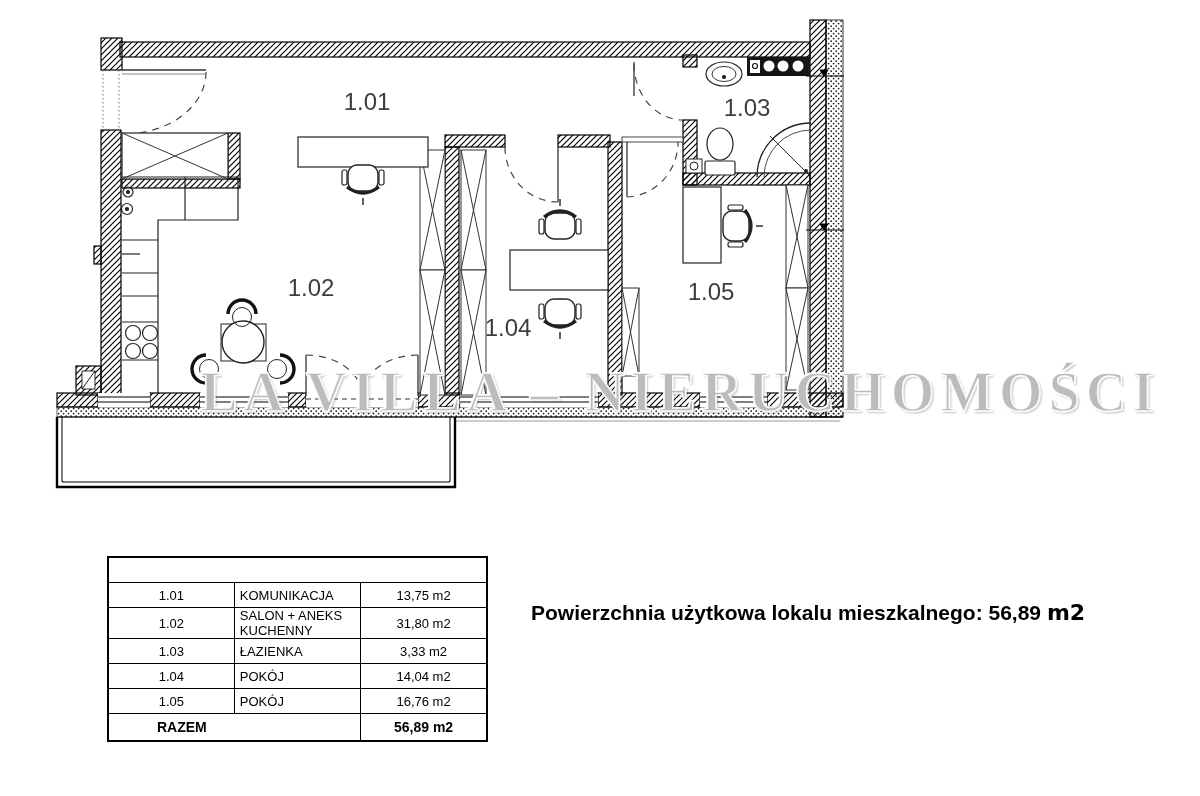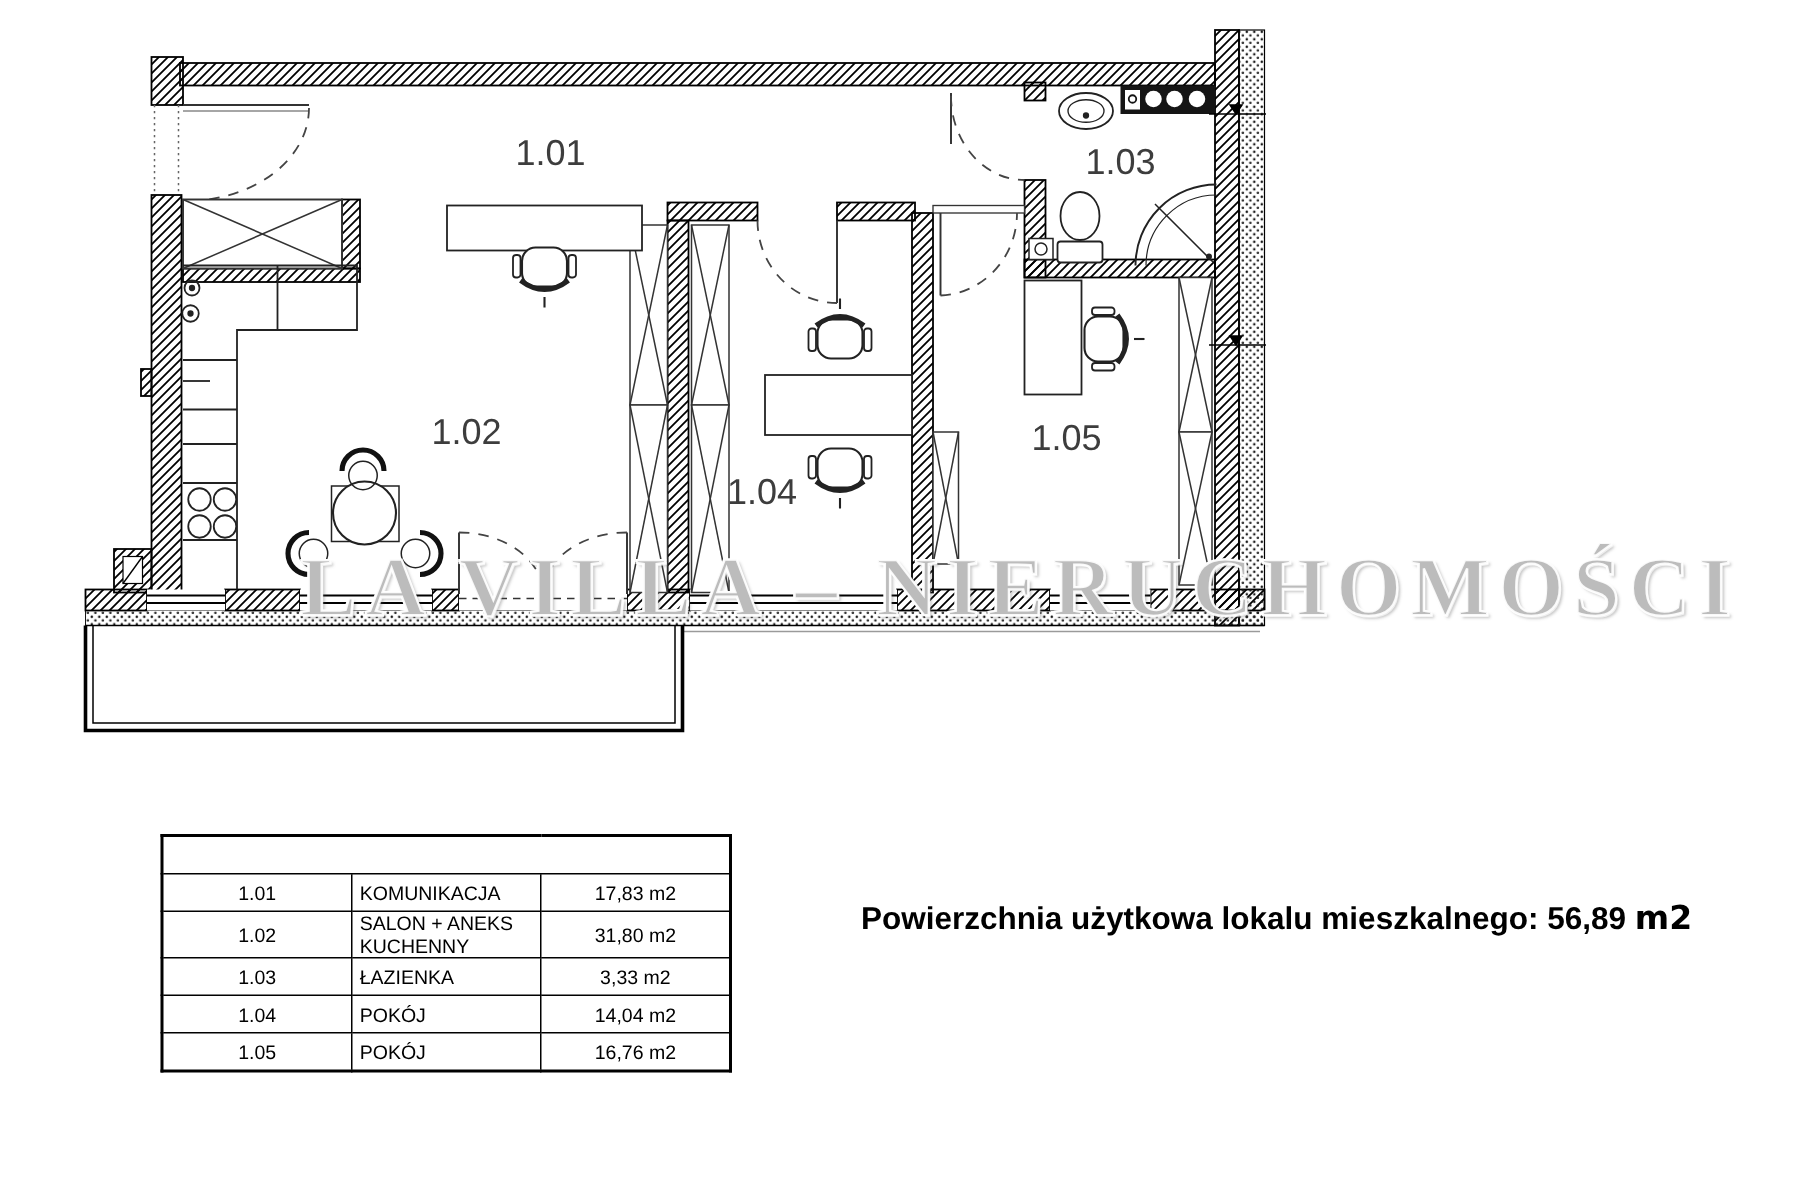--- a/index.html
+++ b/index.html
@@ -21,21 +21,21 @@
   #area-table td{border:1px solid #000;font-size:13px;padding:0 4px;vertical-align:middle;}
   #area-table .empty-row td{height:24px;border-bottom:1px solid #000;}
   #area-table .hdr-room{font-weight:bold;font-size:14px;padding-left:42px;height:30px;border-bottom:3px solid #000;}
   #area-table .hdr-area{font-weight:bold;font-size:12.5px;line-height:1.12;border-bottom:1px solid #000;padding-left:8px;}
   #area-table .c-no{width:41px;text-align:center;}
   #area-table .c-name{width:223px;padding-left:5px;}
   #area-table .c-area{width:112px;text-align:center;}
   #area-table tr.data td{height:24px;}
   #area-table .total-label{font-weight:bold;font-size:14px;padding-left:48px;height:26px;}
   #area-table .total-area{font-weight:bold;font-size:14px;text-align:center;}
-  #summary{position:absolute;left:574px;top:600px;z-index:2;
+  #summary{position:absolute;left:531px;top:600px;z-index:2;
     font-size:21px;font-weight:bold;white-space:nowrap;}
   #summary .unit{font-family:"DejaVu Sans",sans-serif;font-size:22px;}
 </style>
 </head>
 <body>
 
 <svg id="plan-svg" width="1200" height="530" viewBox="0 0 1200 530">
   <defs>
     <pattern id="hatch" width="6" height="6" patternUnits="userSpaceOnUse">
       <path d="M0,6 l6,-6 M-1.5,1.5 l3,-3 M4.5,7.5 l3,-3" stroke="#000" stroke-width="1.2" fill="none"></path>
@@ -286,41 +286,45 @@
 
 <div id="area-table">
   <table>
     <tbody>
         <tr class="empty-row">
           <td colspan="3"></td>
         </tr>
     <tr class="data">
       <td class="c-no">1.01</td>
       <td class="c-name">KOMUNIKACJA</td>
-      <td class="c-area">17,83 m2</td>
+      <td class="c-area">13,75 m2</td>
     </tr>
     <tr class="data">
       <td class="c-no">1.02</td>
       <td class="c-name">SALON + ANEKS KUCHENNY</td>
       <td class="c-area">31,80 m2</td>
     </tr>
     <tr class="data">
       <td class="c-no">1.03</td>
       <td class="c-name">ŁAZIENKA</td>
       <td class="c-area">3,33 m2</td>
     </tr>
     <tr class="data">
       <td class="c-no">1.04</td>
       <td class="c-name">POKÓJ</td>
       <td class="c-area">14,04 m2</td>
     </tr>
     <tr class="data">
       <td class="c-no">1.05</td>
       <td class="c-name">POKÓJ</td>
       <td class="c-area">16,76 m2</td>
+    </tr>
+    <tr>
+      <td class="total-label" colspan="2">RAZEM</td>
+      <td class="total-area">56,89 m2</td>
     </tr>
   </tbody>
     </table>
 </div>
 
 <div id="summary">
   <span>Powierzchnia użytkowa lokalu mieszkalnego:</span>
   <span>56,89</span>
   <span class="unit">m2</span>
 </div>

